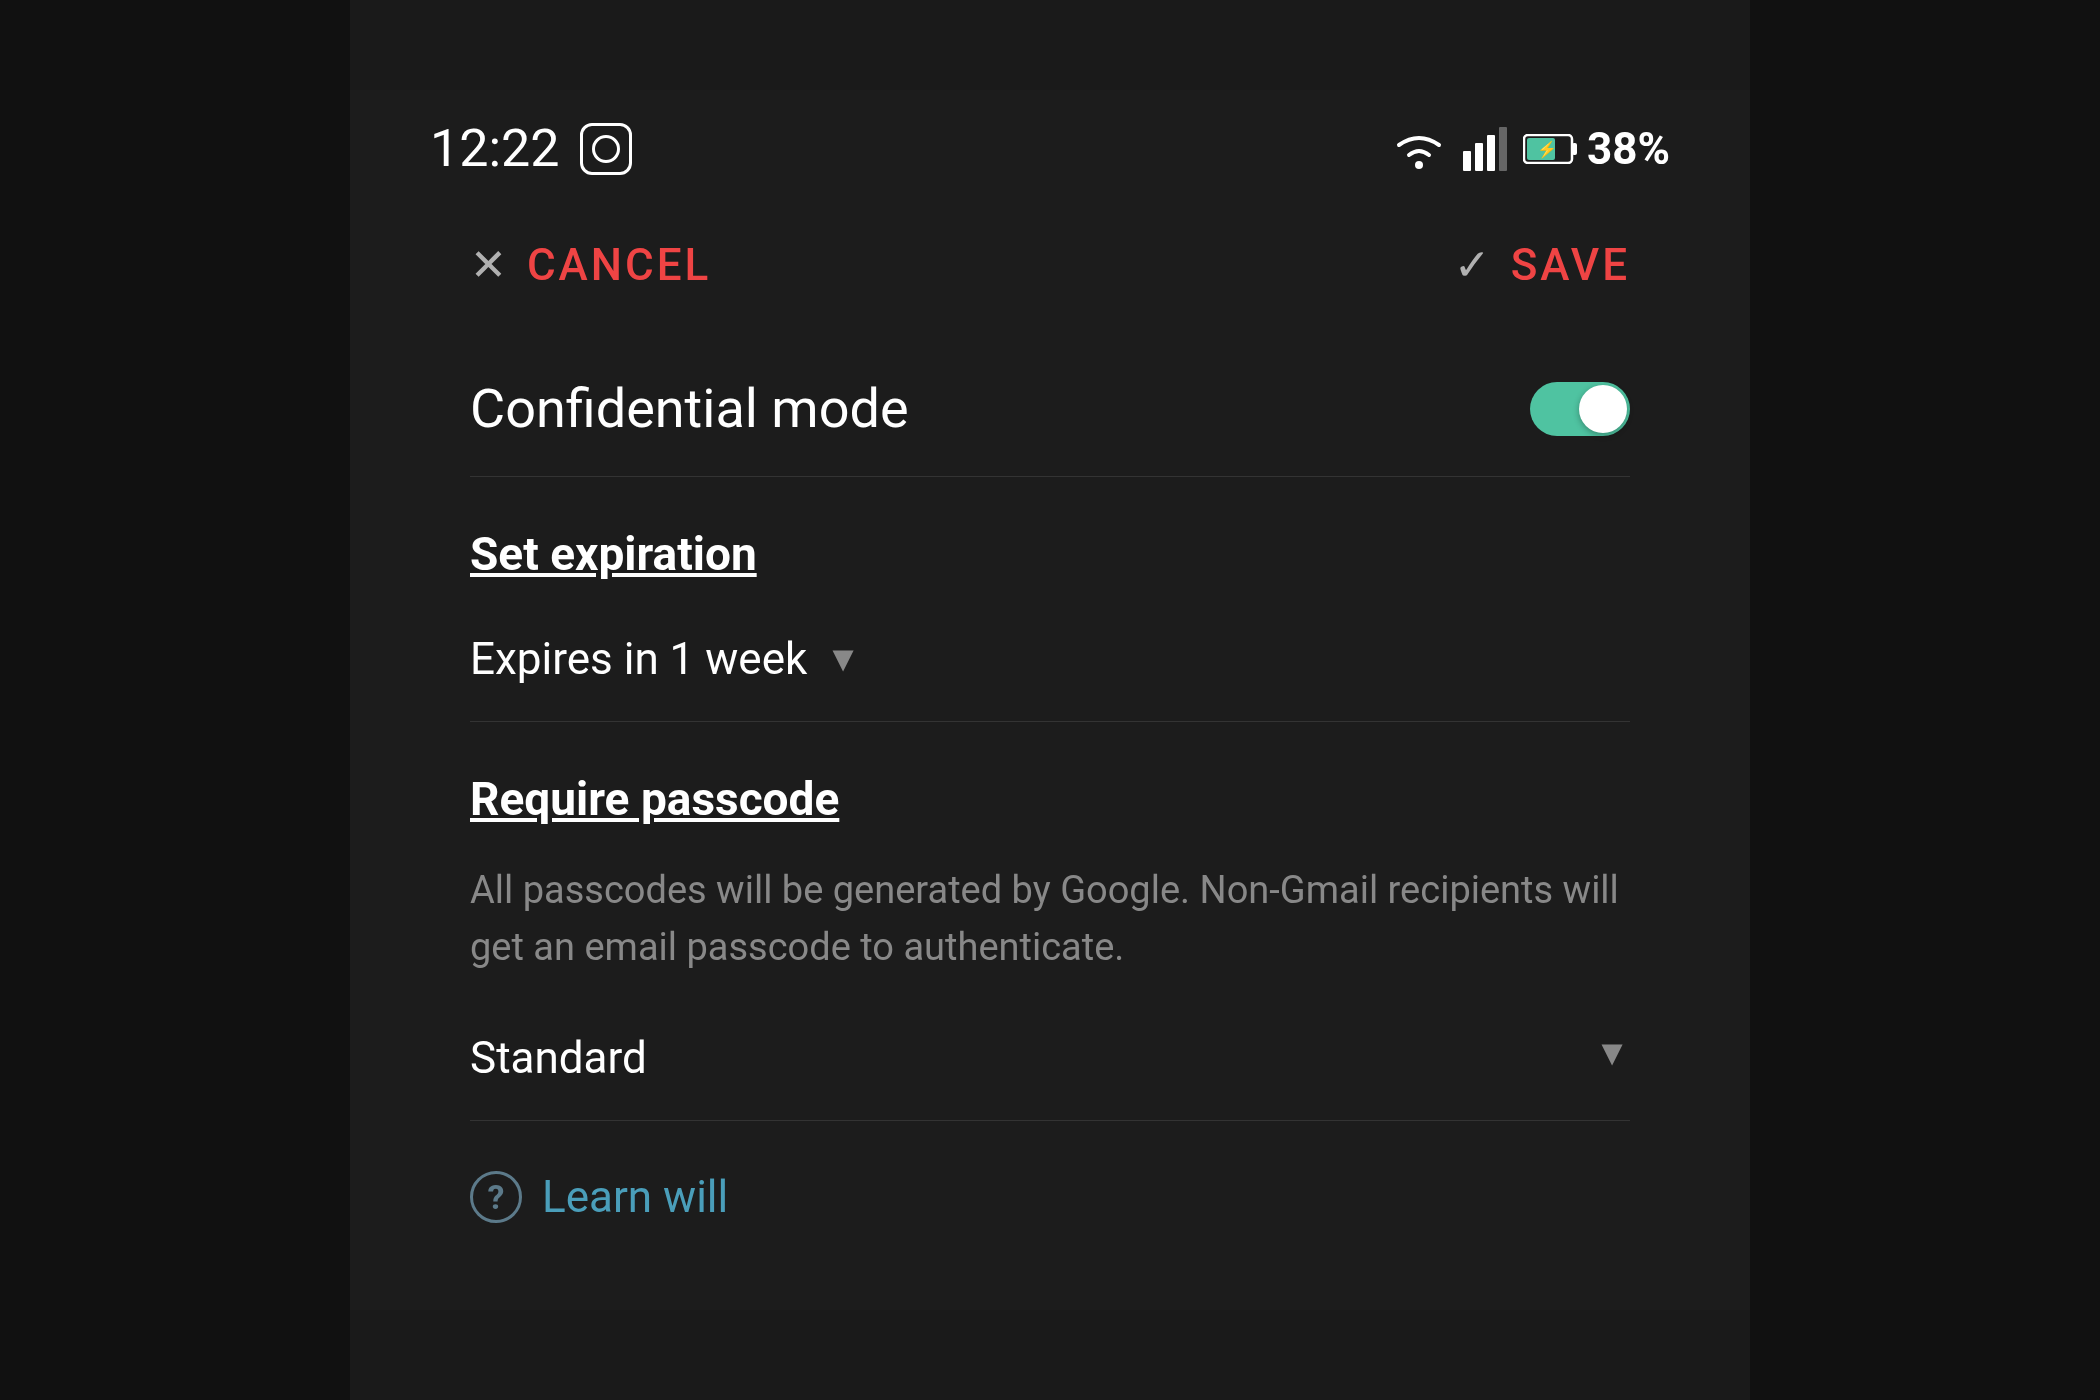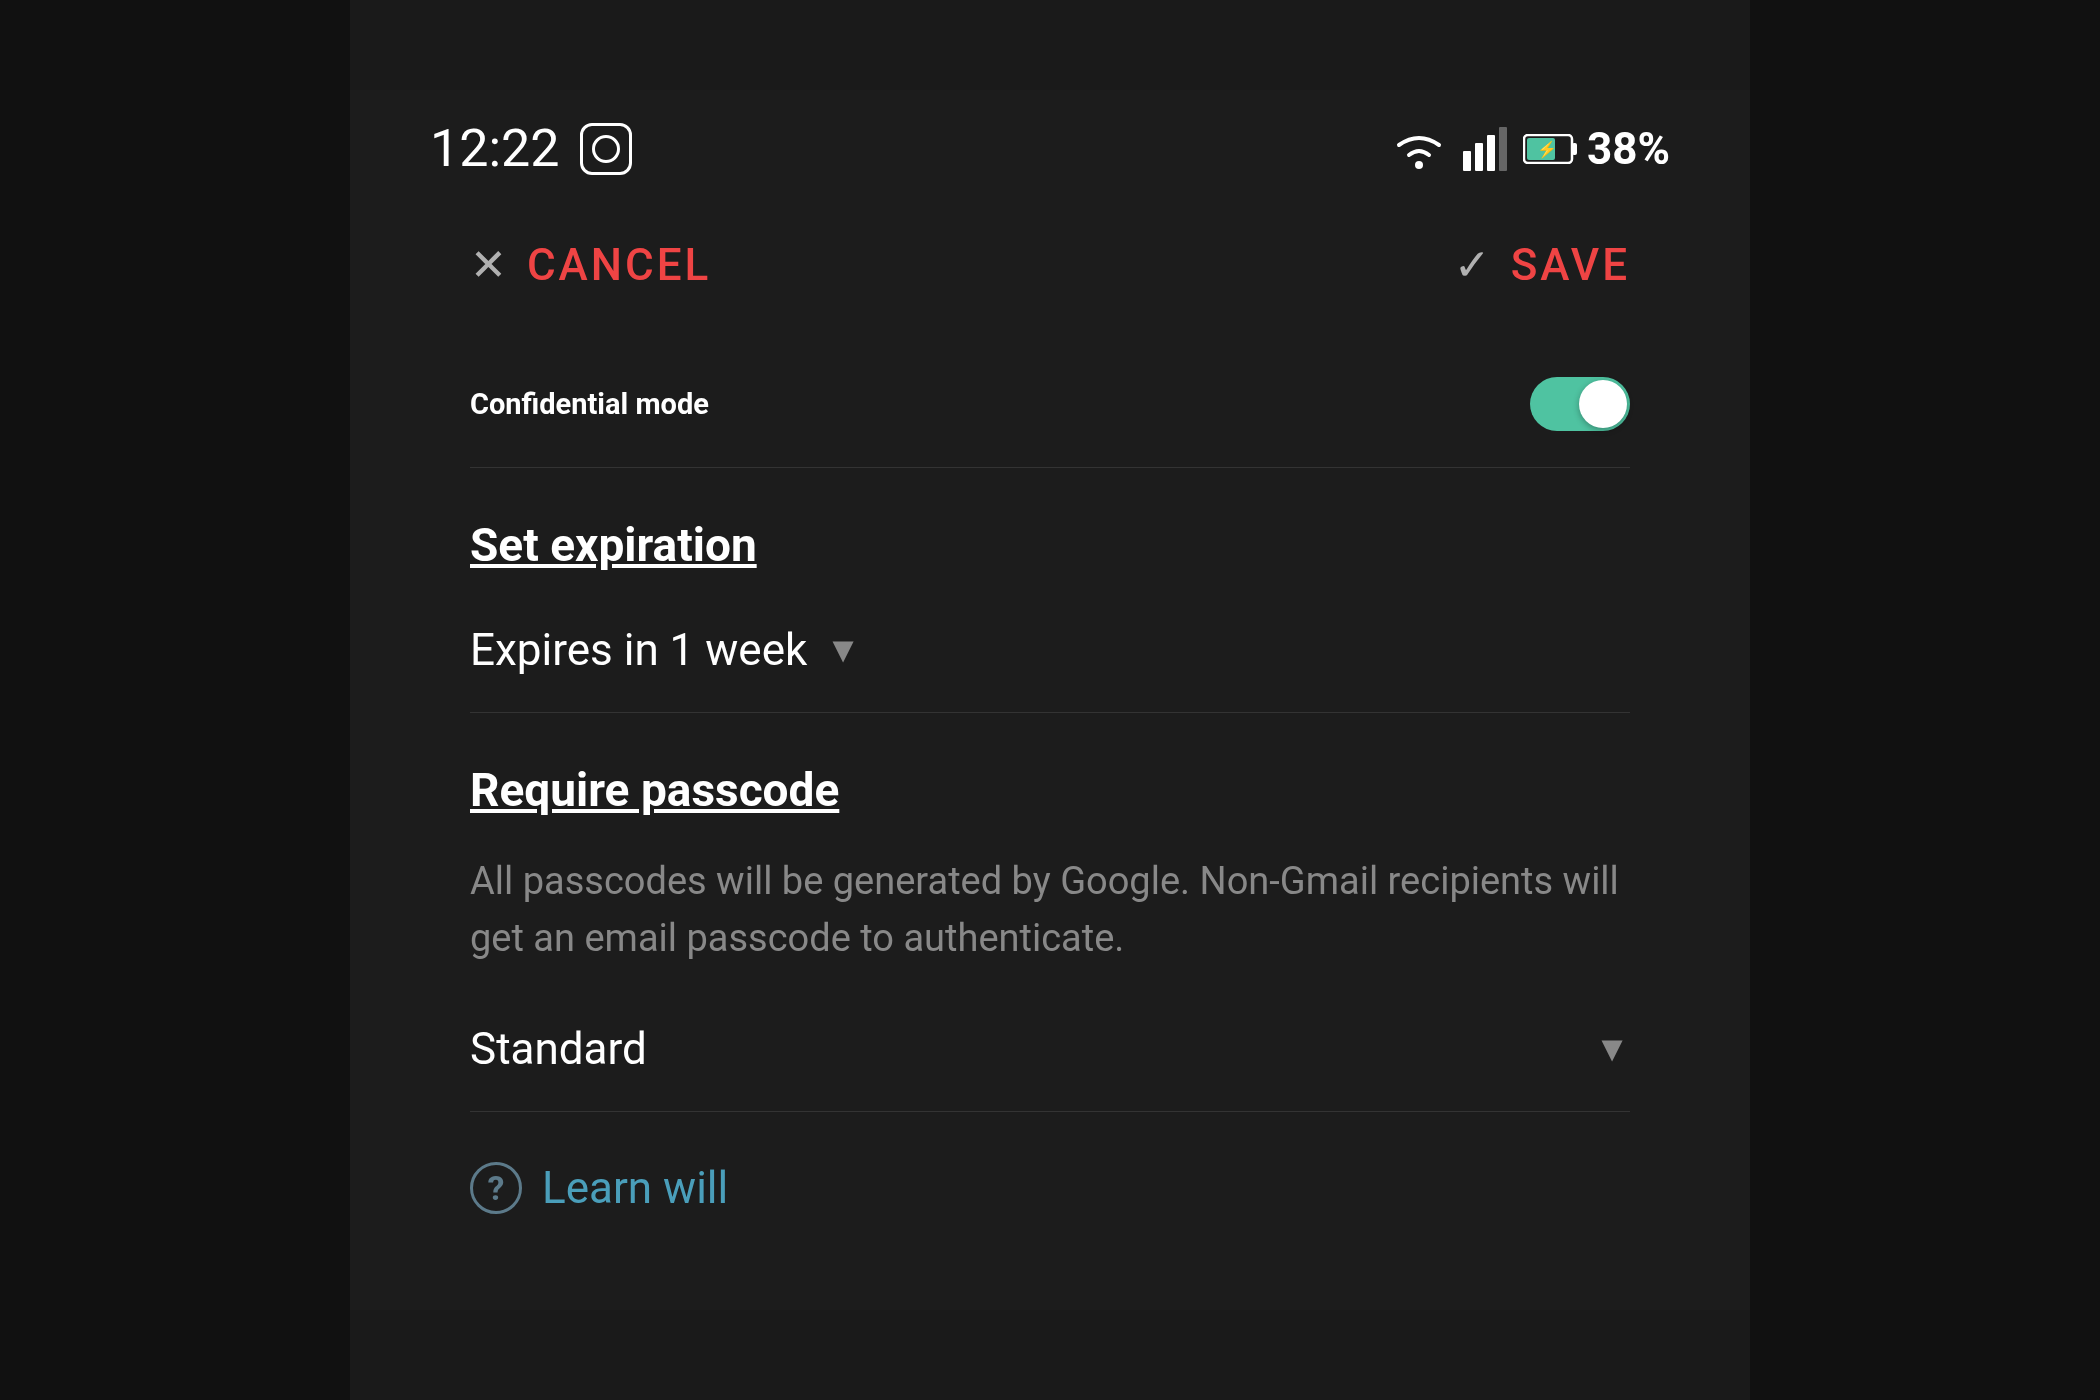--- a/index.html
+++ b/index.html
@@ -131,23 +131,23 @@
     
     .setting-row {
       display: flex;
       align-items: center;
       justify-content: space-between;
       padding: 36px 0;
       border-bottom: 1px solid #333333;
     }
 
     .setting-label {
-      font-size: 29px;
-      color: #ffffff;
-      font-weight: 700;
+      font-size: 54px;
+      color: #ffffff;
+      font-weight: 400;
     }
 
     
     .toggle-switch {
       width: 100px;
       height: 54px;
       background: #4fc3a1;
       border-radius: 27px;
       position: relative;
       cursor: pointer;
@@ -206,21 +206,21 @@
     .passcode-description {
       font-size: 38px;
       color: #888888;
       font-weight: 400;
       line-height: 1.5;
       margin-bottom: 40px;
     }
 
     .passcode-dropdown-row {
       display: flex;
-      align-items: center;
+      align-items: flex-start;
       justify-content: space-between;
       padding: 16px 0 36px 0;
       border-bottom: 1px solid #333333;
       cursor: pointer;
     }
 
     
     .learn-more-row {
       display: flex;
       align-items: center;

